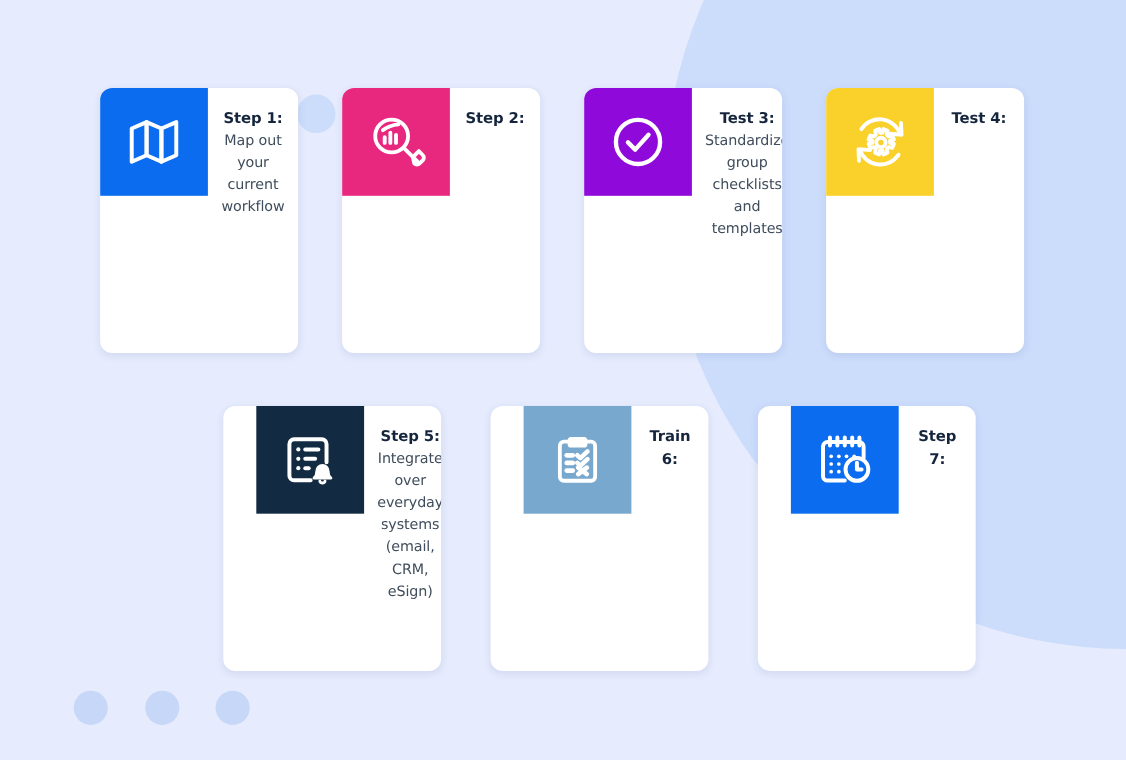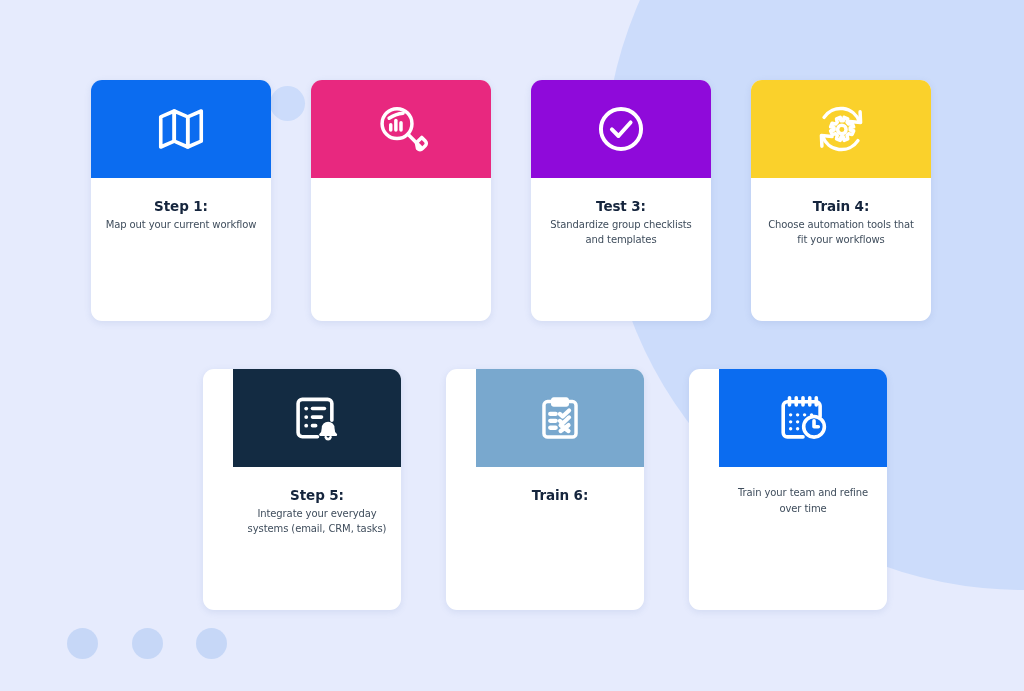--- a/index.html
+++ b/index.html
@@ -72,21 +72,21 @@
   .row-1 { left: 91px; top: 80px;  gap: 40px; }
   .row-2 { left: 203px; top: 369px; gap: 45px; }
 
   .card {
     width: 180px;
     background: #ffffff;
     border-radius: 11px;
     box-shadow: 0 2px 7px rgba(80, 110, 170, 0.13);
     overflow: hidden;
     display: flex;
-    flex-direction: column;
+    flex-direction: row;
   }
   .row-1 .card { height: 241px; }
   .row-2 .card { height: 241px; }
   .row-2 .card { width: 198px; padding-left: 30px; }
 
   .card-header {
     height: 98px;
     flex: 0 0 98px;
     display: flex;
     align-items: center;
@@ -103,21 +103,21 @@
     display: block;
     font-weight: bold;
     font-size: 13.5px;
     color: #15253d;
     line-height: 1.55;
     letter-spacing: -0.1px;
   }
 
   .step-text {
     display: block;
-    font-size: 10px;
+    font-size: 13px;
     color: #3f4d5c;
     line-height: 1.55;
     letter-spacing: -0.1px;
   }
 
   .icon-svg { display: block; }
 </style>
 </head>
 <body style="background: rgb(230, 235, 253);">
 
@@ -159,20 +159,21 @@
               <line x1="15.1" y1="14.4" x2="20.4" y2="19.7"></line>
               <path d="M18.6 17.9 L20.9 15.6 L22.4 17.1 C23 17.7 23 18.6 22.4 19.2 L21.2 20.4 C20.6 21 19.7 21 19.1 20.4 Z"></path>
               <line x1="7.6" y1="12.4" x2="7.6" y2="10.2"></line>
               <line x1="9.8" y1="12.4" x2="9.8" y2="8.4"></line>
               <line x1="12.0" y1="12.4" x2="12.0" y2="9.3"></line>
               <path d="M6.9 7.4 C8.6 6.2 10.6 5.4 12.9 5.2"></path>
             </svg>
           </span>
         </div>
         <div class="card-body">
+          <span class="step-label">Step 2:</span>
         </div>
       </div>
 
       <div class="card">
         <div class="card-header" style="background: rgb(143, 10, 218);">
           <span>
             <svg class="icon-svg" width="56" height="56" viewBox="0 0 24 24" fill="none" stroke="#ffffff" stroke-width="1.7" stroke-linecap="round" stroke-linejoin="round">
               <circle cx="12" cy="12" r="8.6"></circle>
               <path d="M8.1 12.2 L10.9 15.0 L16.1 9.2"></path>
             </svg>
@@ -191,22 +192,21 @@
               <path d="M19.6 9.0 A8.2 8.2 0 0 0 5.0 7.2"></path>
               <path d="M4.4 15.0 A8.2 8.2 0 0 0 19.0 16.8"></path>
               <polyline points="19.9,4.9 20.1,9.3 15.7,8.9"></polyline>
               <polyline points="4.1,19.1 3.9,14.7 8.3,15.1"></polyline>
               <path d="M12 8.6 l0.95 0 0.33 -1.45 1.52 0.63 -0.3 1.45 0.67 0.67 1.45 -0.3 0.63 1.52 -1.45 0.33 0 0.95 1.45 0.33 -0.63 1.52 -1.45 -0.3 -0.67 0.67 0.3 1.45 -1.52 0.63 -0.33 -1.45 -0.95 0 -0.33 1.45 -1.52 -0.63 0.3 -1.45 -0.67 -0.67 -1.45 0.3 -0.63 -1.52 1.45 -0.33 0 -0.95 -1.45 -0.33 0.63 -1.52 1.45 0.3 0.67 -0.67 -0.3 -1.45 1.52 -0.63 Z"></path>
               <circle cx="12.35" cy="12.2" r="1.75"></circle>
             </svg>
           </span>
         </div>
         <div class="card-body">
-          <span class="step-label">Train 4:</span>
-          <span class="step-text">Choose automation tools that fit your workflows</span>
+          <span class="step-label">Test 4:</span>
         </div>
       </div>
 
     </div>
 
     <div class="row row-2">
 
       <div class="card">
         <div class="card-header" style="background: rgb(19, 43, 66);">
           <span>
@@ -218,21 +218,21 @@
               <line x1="10.0" y1="7.8" x2="15.3" y2="7.8"></line>
               <line x1="10.0" y1="11.6" x2="14.0" y2="11.6"></line>
               <line x1="10.0" y1="15.4" x2="11.4" y2="15.4"></line>
               <path d="M13.5 19.4 h6.9 c-0.9 -0.75 -1.15 -1.45 -1.15 -2.9 a2.3 2.3 0 1 0 -4.6 0 c0 1.45 -0.25 2.15 -1.15 2.9 Z" fill="#ffffff" stroke="#ffffff" stroke-width="1.1"></path>
               <path d="M15.9 20.6 a1.1 1.1 0 0 0 2.1 0" fill="none" stroke="#ffffff" stroke-width="1.2"></path>
             </svg>
           </span>
         </div>
         <div class="card-body">
           <span class="step-label">Step 5:</span>
-          <span class="step-text">Integrate your everyday systems (email, CRM, tasks)</span>
+          <span class="step-text">Integrate over everyday systems (email, CRM, eSign)</span>
         </div>
       </div>
 
       <div class="card">
         <div class="card-header" style="background: rgb(121, 168, 206);">
           <span>
             <svg class="icon-svg" width="52" height="52" viewBox="0 0 24 24" fill="none" stroke="#ffffff" stroke-width="1.6" stroke-linecap="round" stroke-linejoin="round">
               <path d="M8.8 4.4 H6.3 A1.7 1.7 0 0 0 4.6 6.1 V19.1 A1.7 1.7 0 0 0 6.3 20.8 H17.7 A1.7 1.7 0 0 0 19.4 19.1 V6.1 A1.7 1.7 0 0 0 17.7 4.4 H15.2"></path>
               <path d="M9.1 3.1 h5.8 a0.6 0.6 0 0 1 0.6 0.6 v1.9 a0.6 0.6 0 0 1 -0.6 0.6 h-5.8 a0.6 0.6 0 0 1 -0.6 -0.6 v-1.9 a0.6 0.6 0 0 1 0.6 -0.6 Z" fill="#ffffff" stroke="#ffffff" stroke-width="1.3"></path>
               <line x1="7.5" y1="10.1" x2="10.0" y2="10.1" stroke-width="2"></line>
@@ -267,20 +267,20 @@
               <circle cx="6.5" cy="13.7" r="0.75" fill="#ffffff" stroke="none"></circle>
               <circle cx="9.6" cy="13.7" r="0.75" fill="#ffffff" stroke="none"></circle>
               <circle cx="6.5" cy="16.8" r="0.75" fill="#ffffff" stroke="none"></circle>
               <circle cx="9.6" cy="16.8" r="0.75" fill="#ffffff" stroke="none"></circle>
               <circle cx="16.9" cy="15.9" r="4.6"></circle>
               <polyline points="16.9,13.2 16.9,15.9 18.8,15.9"></polyline>
             </svg>
           </span>
         </div>
         <div class="card-body">
-          <span class="step-text">Train your team and refine over time</span>
+          <span class="step-label">Step 7:</span>
         </div>
       </div>
 
     </div>
 
   </div>
 </div>
 
 </body></html>

